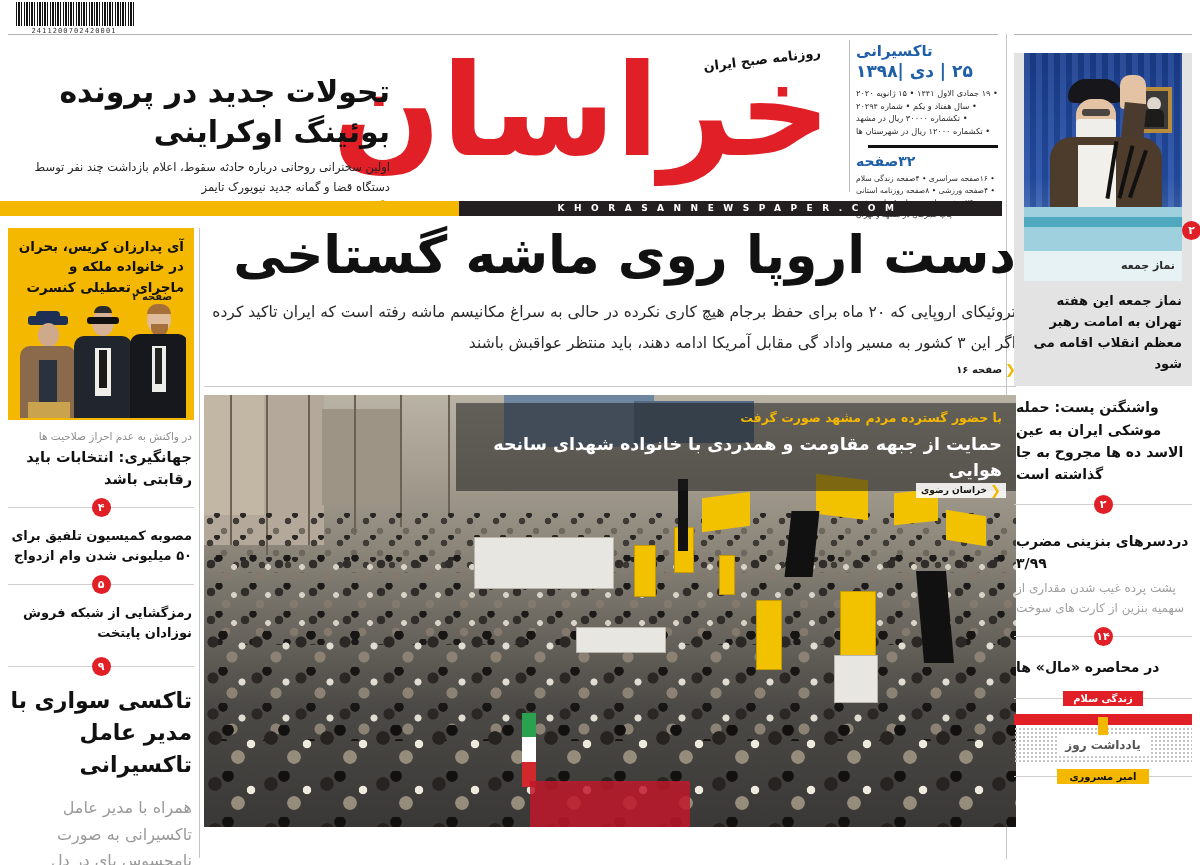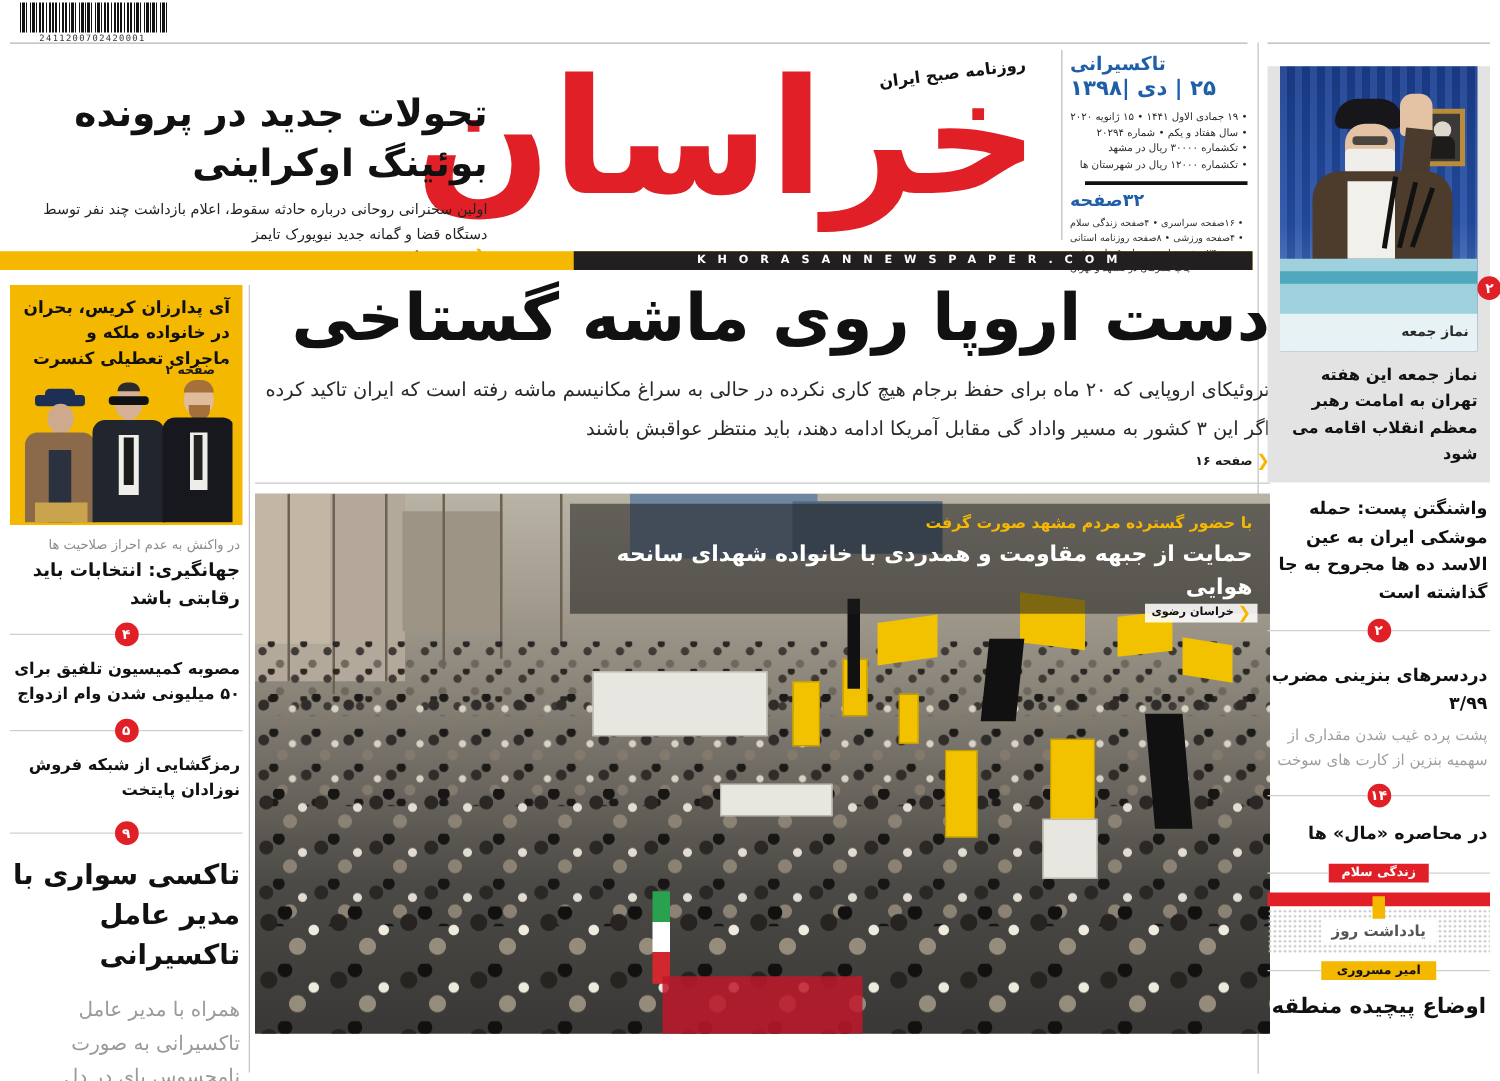--- a/index.html
+++ b/index.html
@@ -40,21 +40,21 @@
   .barcode-num { font-size:7px; letter-spacing:1.1px; color:#333; text-align:center; margin-top:1px;
                  font-family:"DejaVu Sans Mono","Liberation Mono",monospace; }
 
   
   #masthead { position:absolute; left:0; top:34px; width:1006px; height:162px; }
   #masthead-topline { position:absolute; left:8px; top:0; width:990px; height:1px; background:#b5b5b5; }
 
   #dateblock { position:absolute; right:8px; top:8px; width:142px; text-align:left; direction:rtl; }
   .dow { color:#1f5fa8; font-size:15px; font-weight:bold; text-align:left; letter-spacing:-.2px;}
   .dateline { color:#1f5fa8; font-size:17px; font-weight:bold; text-align:left; margin-top:1px; }
-  .metalist { margin-top:6px; text-align:right; }
+  .metalist { margin-top:6px; text-align:left; }
   .metalist div { font-size:8.2px; color:#2b2b2b; line-height:1.55; white-space:nowrap; }
   .sep-black { width:130px; height:3px; background:#111; margin:7px 0 5px auto; }
   .pagecount { color:#1f5fa8; font-size:14px; font-weight:bold; text-align:left; }
   .sections { margin-top:4px; text-align:left; }
   .sections div { font-size:7.6px; color:#2b2b2b; line-height:1.6; white-space:nowrap; }
   #vrule { position:absolute; right:156px; top:6px; width:1px; height:152px; background:#bdbdbd; }
 
   
   #logo { position:absolute; right:175px; top:0px; width:330px; height:160px; color:#e01f26; }
   #logo-text { position:absolute; right:0; top:2px; width:330px; height:160px;
@@ -130,21 +130,21 @@
   
   #rightcol { position:absolute; right:8px; top:34px; width:178px; height:825px; }
   #right-topline { width:178px; height:1px; background:#b5b5b5; }
   #leader-card { margin-top:18px; width:178px; background:#e3e3e3; position:relative; }
   #leader-photo { width:158px; height:228px; margin:10px auto 0 auto; position:relative; overflow:hidden;
       background:linear-gradient(180deg,#1b3f8f 0%,#2550a8 55%,#6d90c9 100%); }
   #leader-badge { position:absolute; right:-9px; top:168px; z-index:5; }
   #leader-cap { padding:9px 10px 12px 10px; direction:rtl; text-align:right;
       font-size:13px; font-weight:bold; line-height:1.62; color:#111; }
 
-  .rnews { padding:10px 2px 0 2px; direction:rtl; text-align:right; }
+  .rnews { padding:10px 2px 0 2px; direction:rtl; text-align:left; }
   .rnews .h { font-size:14px; font-weight:bold; color:#111; line-height:1.6; }
   .rnews .b { font-size:12px; color:#9e9e9e; line-height:1.7; margin-top:3px; }
 
   .redlabel { background:#e01f26; color:#fff; font-size:10px; font-weight:bold;
       padding:2px 10px; display:inline-block; }
   .yellowlabel { background:#f5b800; color:#111; font-size:10px; font-weight:bold;
       padding:2px 12px; display:inline-block; }
   .label-rule { display:flex; align-items:center; margin-top:12px; }
   .label-rule .ln { flex:1; height:1px; background:#cfcfcf; }
 
@@ -465,19 +465,15 @@
     <div id="note-dots">
       <span>یادداشت روز</span>
     </div>
 
     <div class="label-rule" style="margin-top:6px;">
       <span class="ln"></span>
       <span class="yellowlabel">امیر مسروری</span>
       <span class="ln"></span>
     </div>
 
-    <div id="finalstory">
-      <h3>اوضاع پیچیده منطقه</h3>
-
-    </div>
   </div>
 
 </div>
 
 </body></html>

